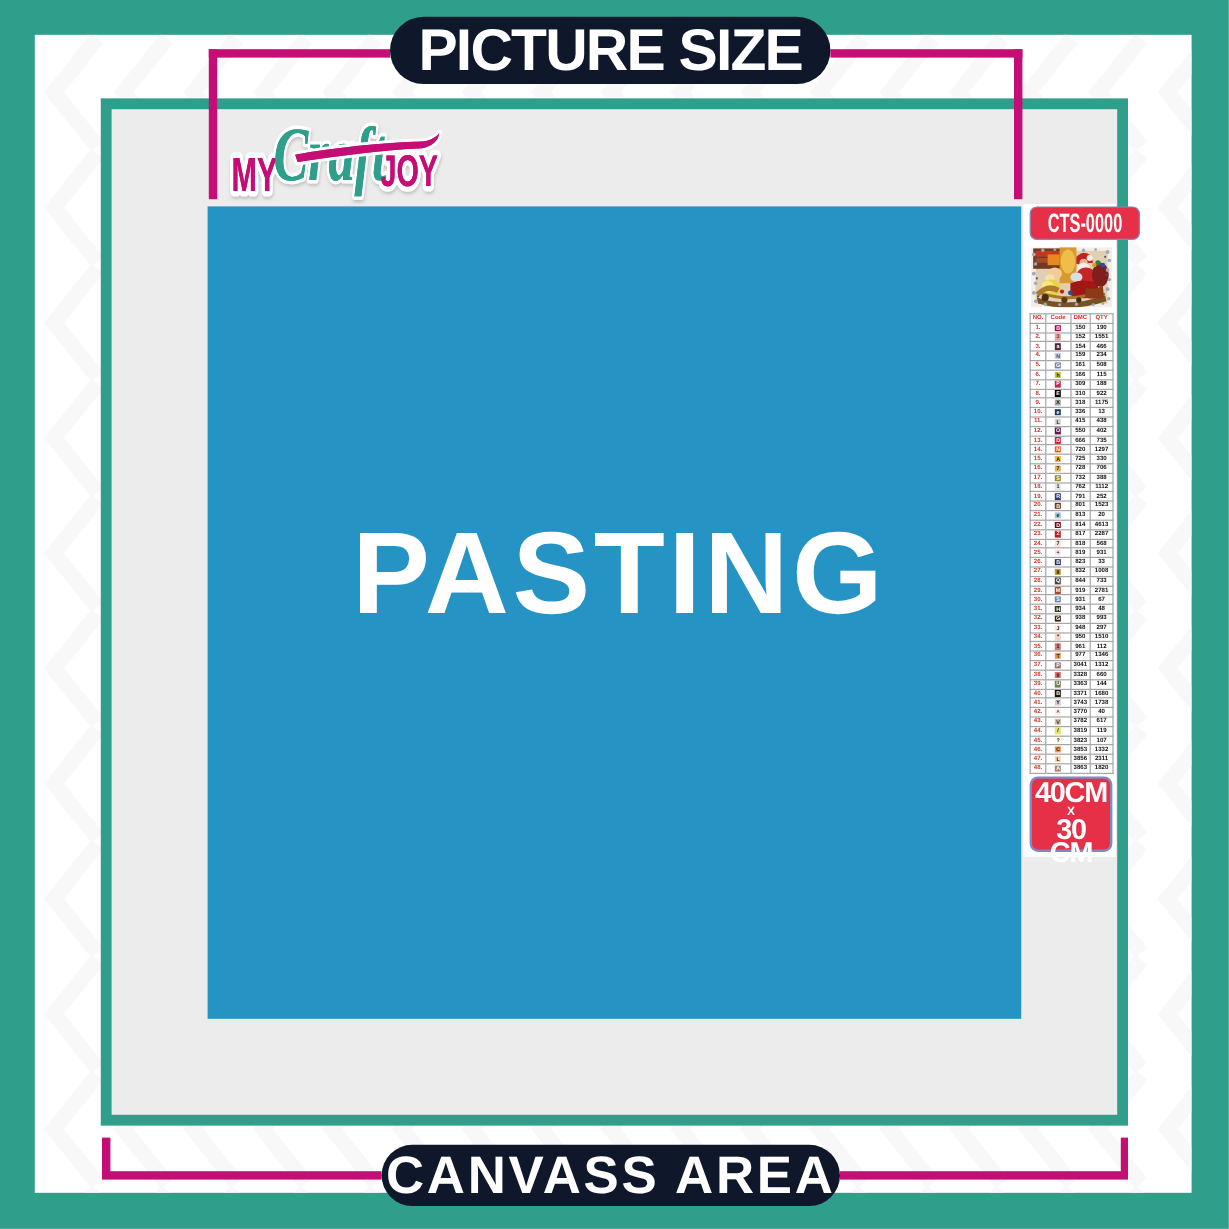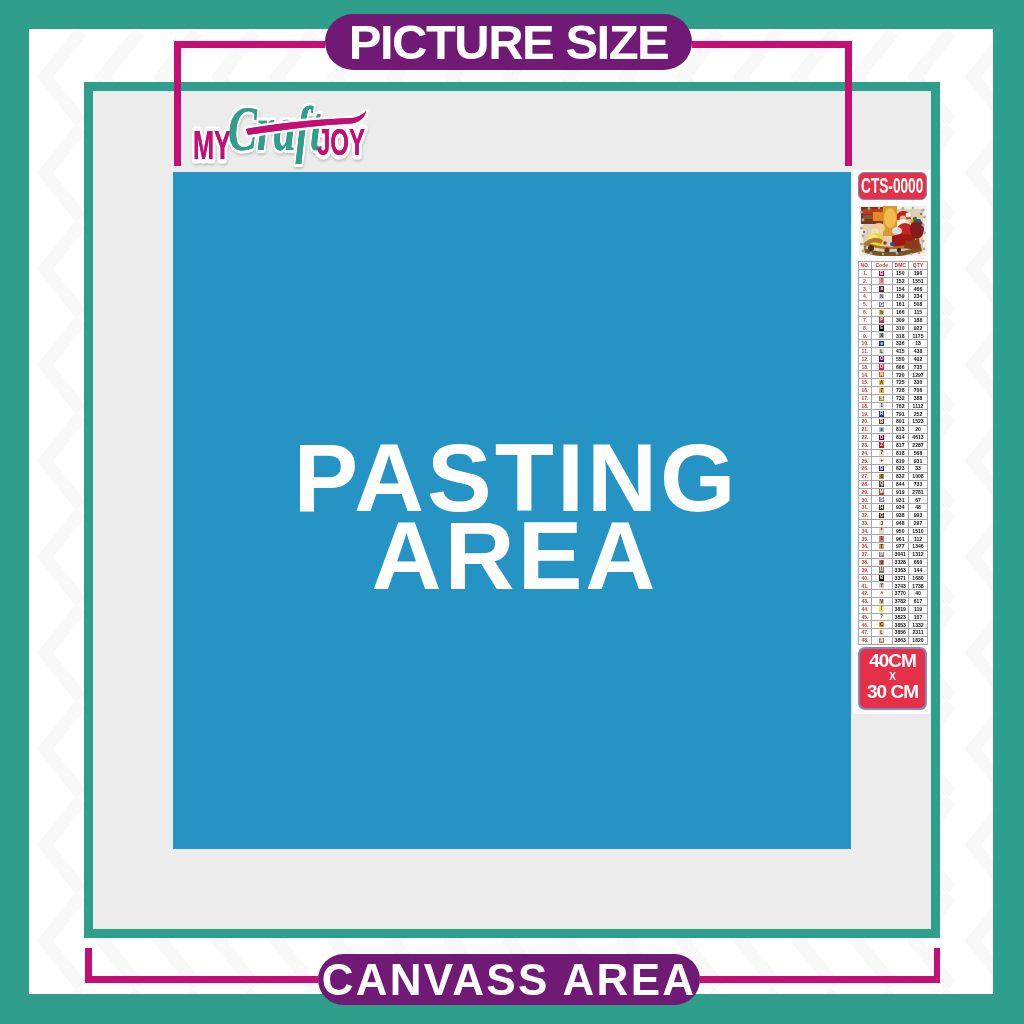--- a/index.html
+++ b/index.html
@@ -10,59 +10,58 @@
 #chev{left:29px;top:29px;width:964px;height:965px}
 
 #frame{left:84px;top:82px;width:856px;height:856px;border:9px solid #2f9e8b;background:#ececec}
 
 #blue{left:173px;top:172px;width:678px;height:677px;background:#2593c3;color:#fff;
  display:flex;flex-direction:column;align-items:center;justify-content:flex-start;
  font-weight:bold;text-align:center}
 #blue .l1{font-size:97px;letter-spacing:3px;line-height:78px;margin-top:267px;position:relative;left:4px}
 #blue .l2{font-size:97px;letter-spacing:3px;line-height:78px;position:relative;left:3px}
 
-.pill{background:#701a75;color:#fff;font-weight:bold;display:flex;align-items:center;justify-content:center;}
+.pill{background:#0f172a;color:#fff;font-weight:bold;display:flex;align-items:center;justify-content:center;}
 #pill-top{left:325px;top:14px;width:367px;height:56px;border-radius:28px;font-size:49px;letter-spacing:-1.5px}
 #pill-bot{left:318px;top:954px;width:382px;height:51px;border-radius:26px;font-size:44px;letter-spacing:2.3px}
 .mag{background:#c40e76}
 
 #card{left:853px;top:170px;width:77px;height:544px;background:#fff}
-#cts{left:858px;top:172px;width:69px;height:28px;background:#e53048;border:1.6px solid #7f8ac1;border-radius:6px;
+#cts{left:858px;top:172px;width:92px;height:28px;background:#e53048;border:1.6px solid #7f8ac1;border-radius:6px;
  color:#fff;display:flex;align-items:flex-end;justify-content:center;overflow:hidden}
 #cts span{font-weight:bold;font-size:22px;transform:scaleX(.62);letter-spacing:0px;white-space:nowrap}
 #santa{left:859px;top:206px;width:68px;height:50px}
 #tbl{left:858px;top:261px;width:69px;height:384px;border-collapse:collapse;table-layout:fixed;background:#fff}
 #tbl td{border:0.6px solid #a6a6a6;height:7.24px;overflow:hidden;white-space:nowrap;
  font-size:5.1px;line-height:6.4px;text-align:center;padding:0;font-weight:bold}
 #tbl tr.h td{color:#e02b2b;height:7.24px;font-size:5px}
 #tbl td.no{width:13px;color:#cf3a2e}
 #tbl td.code{width:20.5px}
 #tbl td.dmc{width:16.5px;color:#111}
 #tbl td.qty{width:19px;color:#111}
 .chip{display:block;margin:0 auto;width:5.4px;height:5.4px;font-size:4.5px;line-height:5.4px;
  font-weight:bold;text-align:center}
 #size{left:858px;top:647px;width:69px;height:63px;background:#e53048;border:2px solid #7f8ac1;border-radius:7px;
  color:#fff;font-weight:bold;text-align:center;display:flex;flex-direction:column;align-items:center;justify-content:flex-start;padding-top:2.5px}
-#size .a{font-size:19px;line-height:18.5px;letter-spacing:-1px}
+#size .a{font-size:24px;line-height:18.5px;letter-spacing:-1px}
 #size .b{font-size:10px;line-height:13px}
 </style></head>
 <body>
 <div id="canvas" class="abs"></div>
 <svg id="chev" class="abs" width="964" height="965" xmlns="http://www.w3.org/2000/svg">
  <defs>
       <pattern id="cv" width="58" height="96" patternUnits="userSpaceOnUse">
   <path d="M48,8 L16,48 L48,88" stroke="#f8f8f8" stroke-width="13" fill="none" stroke-linecap="square"></path>
  </pattern>
     </defs>
  <rect width="964" height="965" fill="url(#cv)"></rect>
 </svg>
 <div id="frame" class="abs"></div>
 <div id="blue" class="abs">
     <div class="l1">PASTING</div>
-    <div class="l2">AREA</div>
   </div>
 
 <div class="abs mag" style="left:174px;top:41px;width:151px;height:6.5px"></div>
 <div class="abs mag" style="left:174px;top:41px;width:7px;height:125px"></div>
 <div class="abs mag" style="left:692px;top:41px;width:160px;height:6.5px"></div>
 <div class="abs mag" style="left:845px;top:41px;width:7px;height:125px"></div>
 <div id="pill-top" class="abs pill">PICTURE SIZE</div>
 
 <div class="abs mag" style="left:85px;top:948px;width:6.5px;height:34px"></div>
 <div class="abs mag" style="left:85px;top:976px;width:233px;height:6.5px"></div>

